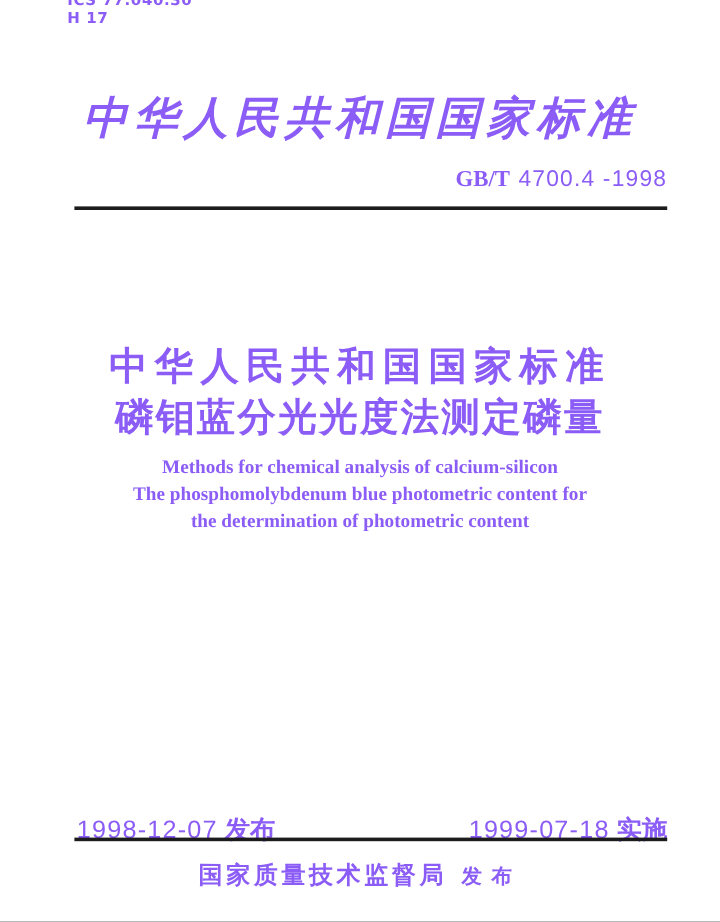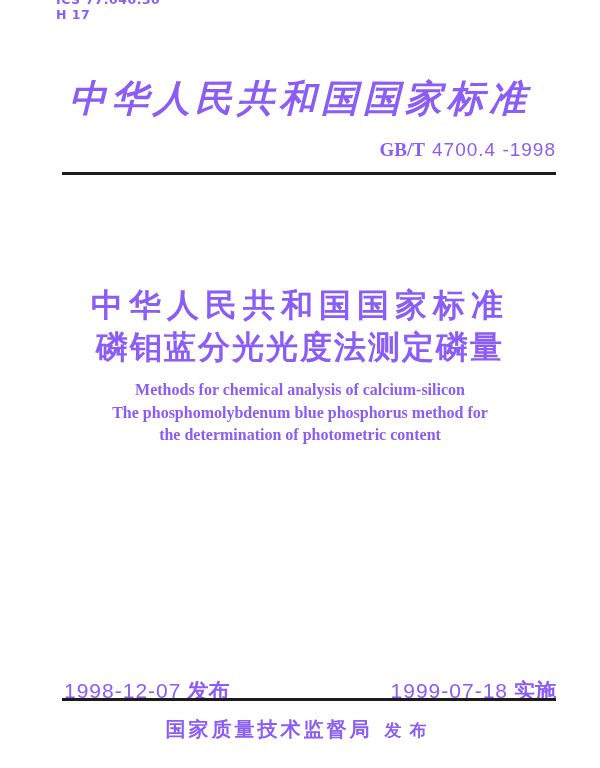--- a/index.html
+++ b/index.html
@@ -91,21 +91,21 @@
     <span class="prefix">GB/T</span><span class="rest">4700.4 -1998</span>
   </div>
 
   <div class="rule rule-top"></div>
 
   <div class="zh-title zh-title-1">中华人民共和国国家标准</div>
   <div class="zh-title zh-title-2">磷钼蓝分光光度法测定磷量</div>
 
   <div class="en-title">
     <div>Methods for chemical analysis of calcium-silicon</div>
-    <div>The phosphomolybdenum blue phosphorus method for</div>
+    <div>The phosphomolybdenum blue photometric content for</div>
     <div>the determination of photometric content</div>
   </div>
 
   <div class="dates">
     <div>
       <span class="date-num">1998-12-07</span><span class="date-label">发布</span>
     </div>
     <div>
       <span class="date-num">1999-07-18</span><span class="date-label">实施</span>
     </div>

